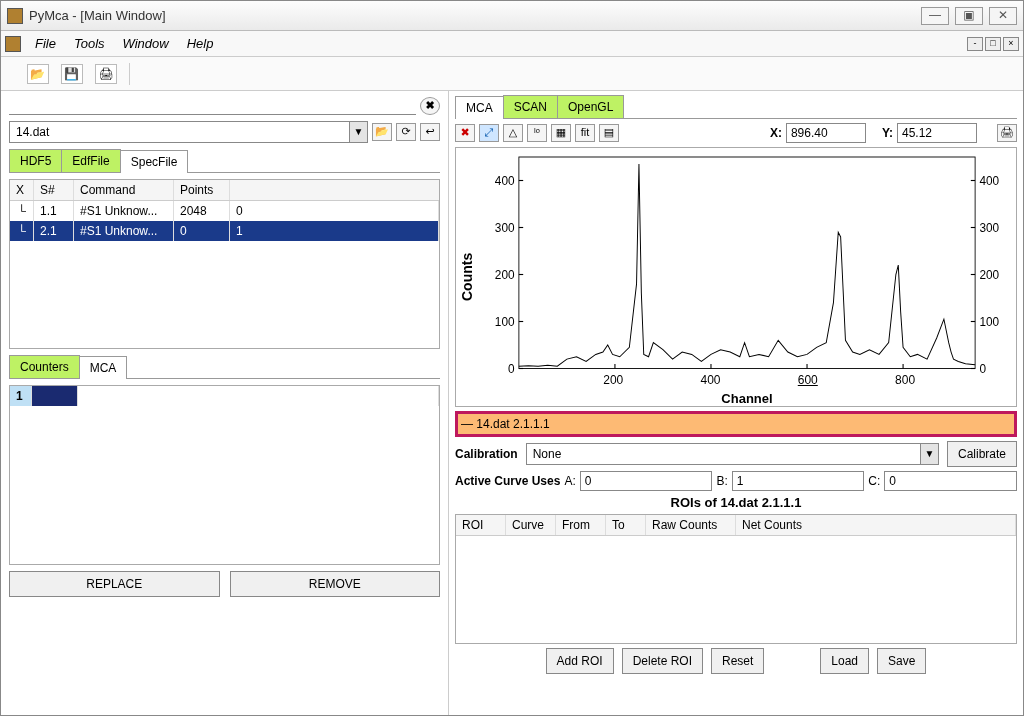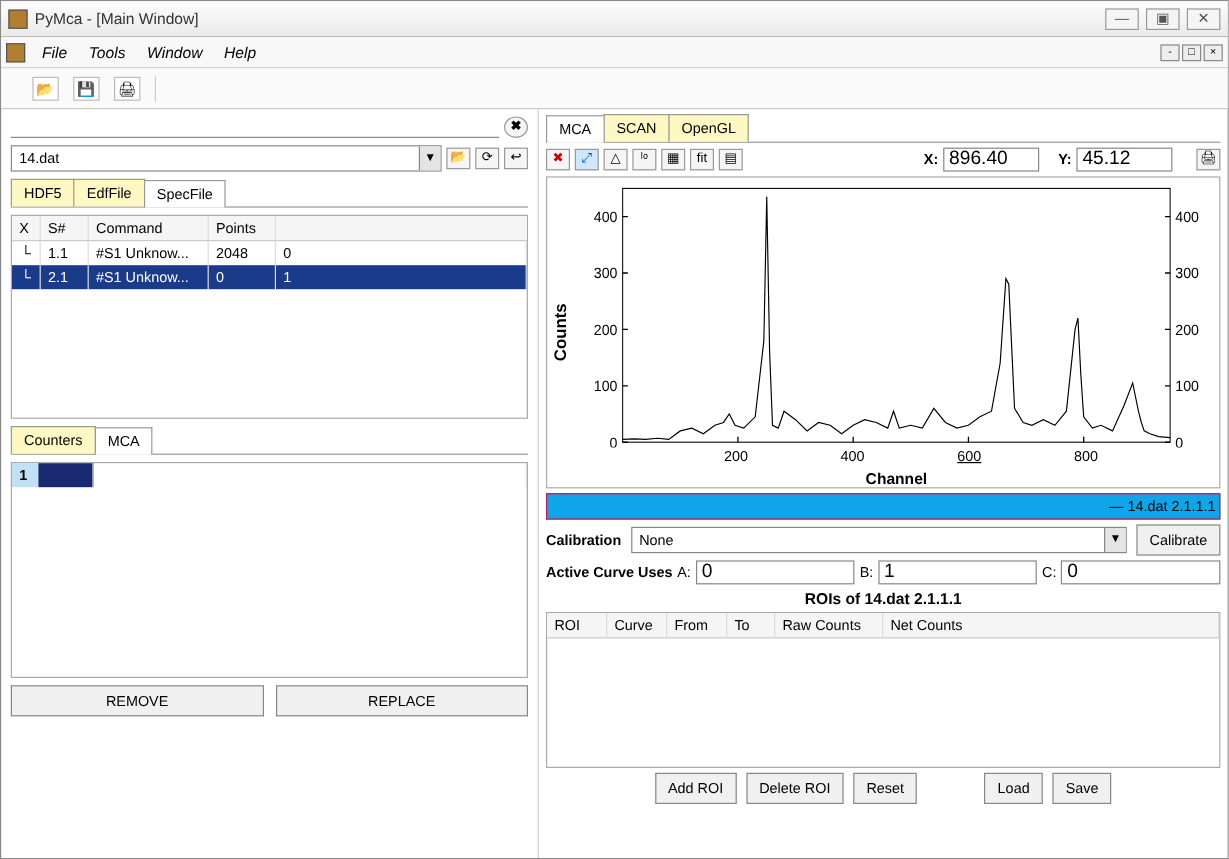--- a/index.html
+++ b/index.html
@@ -20,34 +20,34 @@
 .main { flex: 1; display: flex; flex-direction: row; overflow: hidden; }
 .leftpane { width: 448px; border-right: 1px solid #ccc; display: flex; flex-direction: column; padding: 6px 8px 8px 8px; gap: 6px; }
 .rightpane { flex: 1; display: flex; flex-direction: column; padding: 4px 6px 8px 6px; gap: 4px; }
 .bar { display: flex; align-items: center; gap: 4px; }
 .lineinput { flex: 1; border: none; border-bottom: 1px solid #888; background: transparent; height: 18px; font-size:12px; }
 .iconbtn { width: 20px; height: 18px; border: 1px solid #999; background: #f5f5f5; cursor: pointer; text-align: center; font-size: 11px; line-height: 15px; }
 .select { display: inline-flex; align-items: center; border: 1px solid #888; height: 22px; background: #fff; }
 .select .lbl { flex: 1; padding: 0 6px; font-size:12px; }
 .select .arrow { width: 18px; height: 100%; border-left: 1px solid #888; background: #e4e4e4; text-align: center; cursor: pointer; font-size:10px; line-height:20px; }
 .tabs { display: flex; border-bottom: 1px solid #999; }
-.tab { padding: 4px 10px; border: 1px solid #999; border-bottom: none; margin-right: -1px; background: #fef9c3; cursor: pointer; font-size:12px; }
+.tab { padding: 4px 10px; border: 1px solid #999; border-bottom: none; margin-right: -1px; background: #bef264; cursor: pointer; font-size:12px; }
 .tab.active { background: #fff; position: relative; top: 1px; }
 .table { border: 1px solid #aaa; background: #fff; font-size: 12px; }
 .table .head { display: flex; background: #f5f5f5; border-bottom: 1px solid #ccc; }
 .table .head .col, .table .row .col { padding: 3px 6px; border-right: 1px solid #ddd; overflow:hidden; white-space:nowrap; }
 .table .row { display: flex; }
 .table .row.sel { background: #1a3a8a; color: #fff; }
 .check { display: inline-flex; align-items: center; gap: 3px; font-size: 12px; }
 .check input { width: 13px; height: 13px; }
 .btn { height: 26px; border: 1px solid #888; background: #f0f0f0; cursor: pointer; font-size: 12px; padding: 0 10px; text-align:center; }
 .btn.wide { flex: 1; }
 .plot { border: 1px solid #aaa; background: #fff; position: relative; height: 260px; display:flex; }
 .plot .ylabel { width: 22px; display:flex; align-items:center; justify-content:center; writing-mode: vertical-rl; transform: rotate(180deg); font-weight: bold; font-size: 14px; }
-.field { border: 1px solid #888; background: #fff; height: 20px; padding: 0 4px; display: inline-flex; align-items: center; font-size:16px; }
+.field { border: 1px solid #888; background: #fff; height: 20px; padding: 0 4px; display: inline-flex; align-items: center; font-size:12px; }
 .hdr { font-weight: bold; font-size:13px; text-align:center; }
 svg { display:block; }
 </style>
 </head>
 <body>
 
 <div class="window">
 
   <div class="titlebar">
     <div class="icon"></div>
@@ -136,22 +136,22 @@
       <div class="table" style="height:180px;">
         <div class="row">
           <div class="col" style="width:22px; background:#bfe0f5; font-weight:bold;">1</div>
           <div class="col" style="width:46px; background:#1a2a70;">&nbsp;</div>
           <div class="col" style="flex:1;">&nbsp;</div>
         </div>
       </div>
 
 
       <div class="bar" style="gap:10px;">
+        <button class="btn wide">REPLACE</button>
         <button class="btn wide">REMOVE</button>
-        <button class="btn wide">REPLACE</button>
       </div>
 
     </div>
 
     <div class="rightpane">
 
       <div class="tabs">
         <div class="tab active">MCA</div>
         <div class="tab">SCAN</div>
         <div class="tab">OpenGL</div>
@@ -215,21 +215,21 @@
                 <span style="position: absolute; left: 42.1053%; transform: translateX(-50%); font-size: 12px;">400</span>
                 <span style="position: absolute; left: 63.1579%; transform: translateX(-50%); font-size: 12px; text-decoration: underline;">600</span>
                 <span style="position: absolute; left: 84.2105%; transform: translateX(-50%); font-size: 12px;">800</span>
               </div>
             <div style="width:38px;"></div>
           </div>
           <div class="hdr">Channel</div>
         </div>
       </div>
 
-      <div style="text-align:right; background:#0ea5e9; border:1px solid #be185d; padding:3px;">— 14.dat 2.1.1.1</div>
+      <div style="text-align:left; background:#fdba74; border:3px solid #be185d; padding:3px;">— 14.dat 2.1.1.1</div>
 
       <div class="bar">
         <b>Calibration</b>
         <div class="select" style="flex:1; margin:0 4px;">
           <div class="lbl">None</div>
           <div class="arrow">▼</div>
         </div>
         <button class="btn">Calibrate</button>
       </div>
 

